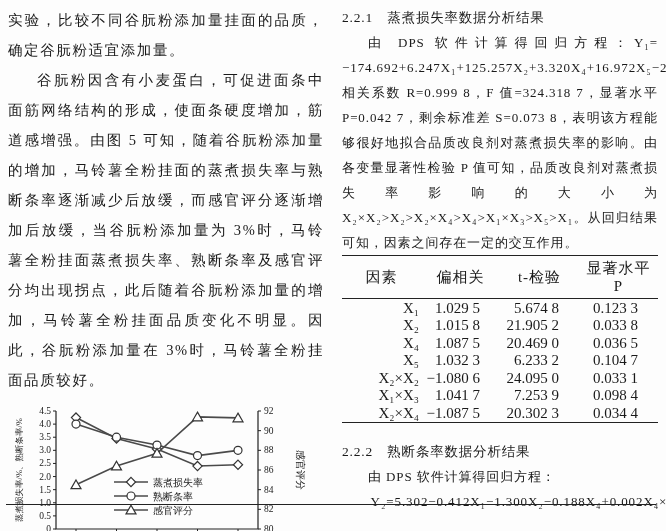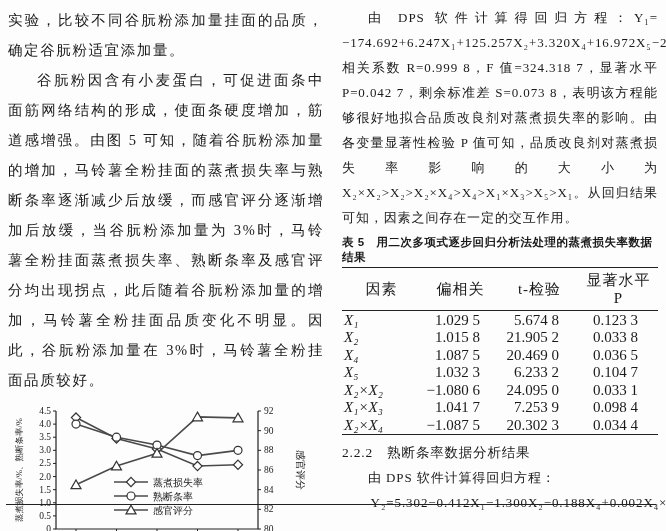--- a/index.html
+++ b/index.html
@@ -9,38 +9,38 @@
     font-family:"Liberation Serif","DejaVu Serif",serif;
   }
   .page{display:flex;gap:18px;padding:5px 8px 0 8px;box-sizing:border-box;}
   .col{width:316px;flex:0 0 316px;}
   .body-text{margin:0;text-align:justify;}
   .col-left .body-text{font-size:14.5px;line-height:30px;letter-spacing:1.6px;}
   .col-right .body-text{font-size:13px;line-height:25px;letter-spacing:0.9px;}
   .indent{text-indent:2em;}
   .eq-indent{text-indent:2.2em;letter-spacing:0.4px;}
   h3{margin:0;font-size:13.5px;line-height:25px;font-weight:normal;letter-spacing:0.8px;}
-  h3.second{margin-top:5px;}
+  h3.second{margin-top:16px;}
   figure{margin:6px 0 0 0;}
   figcaption{
     text-align:center;font-weight:bold;font-size:12px;margin-top:1px;
     font-family:"Liberation Sans","DejaVu Sans",sans-serif;letter-spacing:1px;
   }
   svg text{font-family:"Liberation Serif","DejaVu Serif",serif;}
   .table-caption{
     font-weight:bold;font-size:11.5px;margin:5px 0 2px 0;
     font-family:"Liberation Sans","DejaVu Sans",sans-serif;letter-spacing:0.5px;
   }
   table{width:100%;border-collapse:collapse;border-top:1.6px solid #222;border-bottom:1.6px solid #222;font-size:15px;}
   thead tr{border-bottom:1px solid #222;}
   th{font-weight:normal;padding:3px 2px;text-align:center;letter-spacing:1px;}
   td{padding:1.5px 2px;line-height:14.5px;}
   th:nth-child(1){width:25%;} th:nth-child(2){width:25%;}
   th:nth-child(3){width:25%;} th:nth-child(4){width:25%;text-align:center;}
-  td:first-child{text-align:left;font-style:italic;}
+  td:first-child{text-align:right;}
   td:not(:first-child){text-align:right;padding-right:20px;}
   .footer-rule{position:absolute;left:6px;right:10px;top:504px;border-top:1.5px solid #222;}
   .page-number{
     position:absolute;left:6px;top:534px;border:1.2px solid #222;
     padding:0 4px;font-size:12.5px;line-height:16px;text-decoration:underline;
   }
 </style>
 </head>
 <body>
 
@@ -125,22 +125,22 @@
           <text x="145" y="98.5" font-size="10" fill="#1a1a1a">熟断条率</text>
           <line x1="106" y1="109" x2="140" y2="109" stroke="#4a4a4a" stroke-width="1.6"></line>
           <path d="M123 104.2L128 112.9L118 112.9Z" fill="#fff" stroke="#333" stroke-width="1.2"></path>
           <text x="145" y="112.5" font-size="10" fill="#1a1a1a">感官评分</text>
         </svg>
       <figcaption>图 5　谷朊粉对挂面品质的影响</figcaption>
     </figure>
   </div>
 
   <div class="col col-right">
+    <h3>2.2.1　蒸煮损失率数据分析结果</h3>
     <p class="body-text indent">由 DPS 软件计算得回归方程：Y₁= −174.692+6.247X₁+125.257X₂+3.320X₄+16.972X₅−25.989X₂×X₂+0.247X₁×X₃−1.489X₂×X₄。相关系数 R=0.999 8，F 值=324.318 7，显著水平 P=0.042 7，剩余标准差 S=0.073 8，表明该方程能够很好地拟合品质改良剂对蒸煮损失率的影响。由各变量显著性检验 P 值可知，品质改良剂对蒸煮损失率影响的大小为 X₂×X₂&gt;X₂&gt;X₂×X₄&gt;X₄&gt;X₁×X₃&gt;X₅&gt;X₁。从回归结果可知，因素之间存在一定的交互作用。</p>
-    <div class="table-caption">表 5　用二次多项式逐步回归分析法处理的蒸煮损失率数据结果</div>
     <table>
       <thead>
         <tr>
             <th>因素</th>
             <th>偏相关</th>
             <th>t-检验</th>
             <th>显著水平 P</th>
           </tr>
       </thead>
       <tbody>

